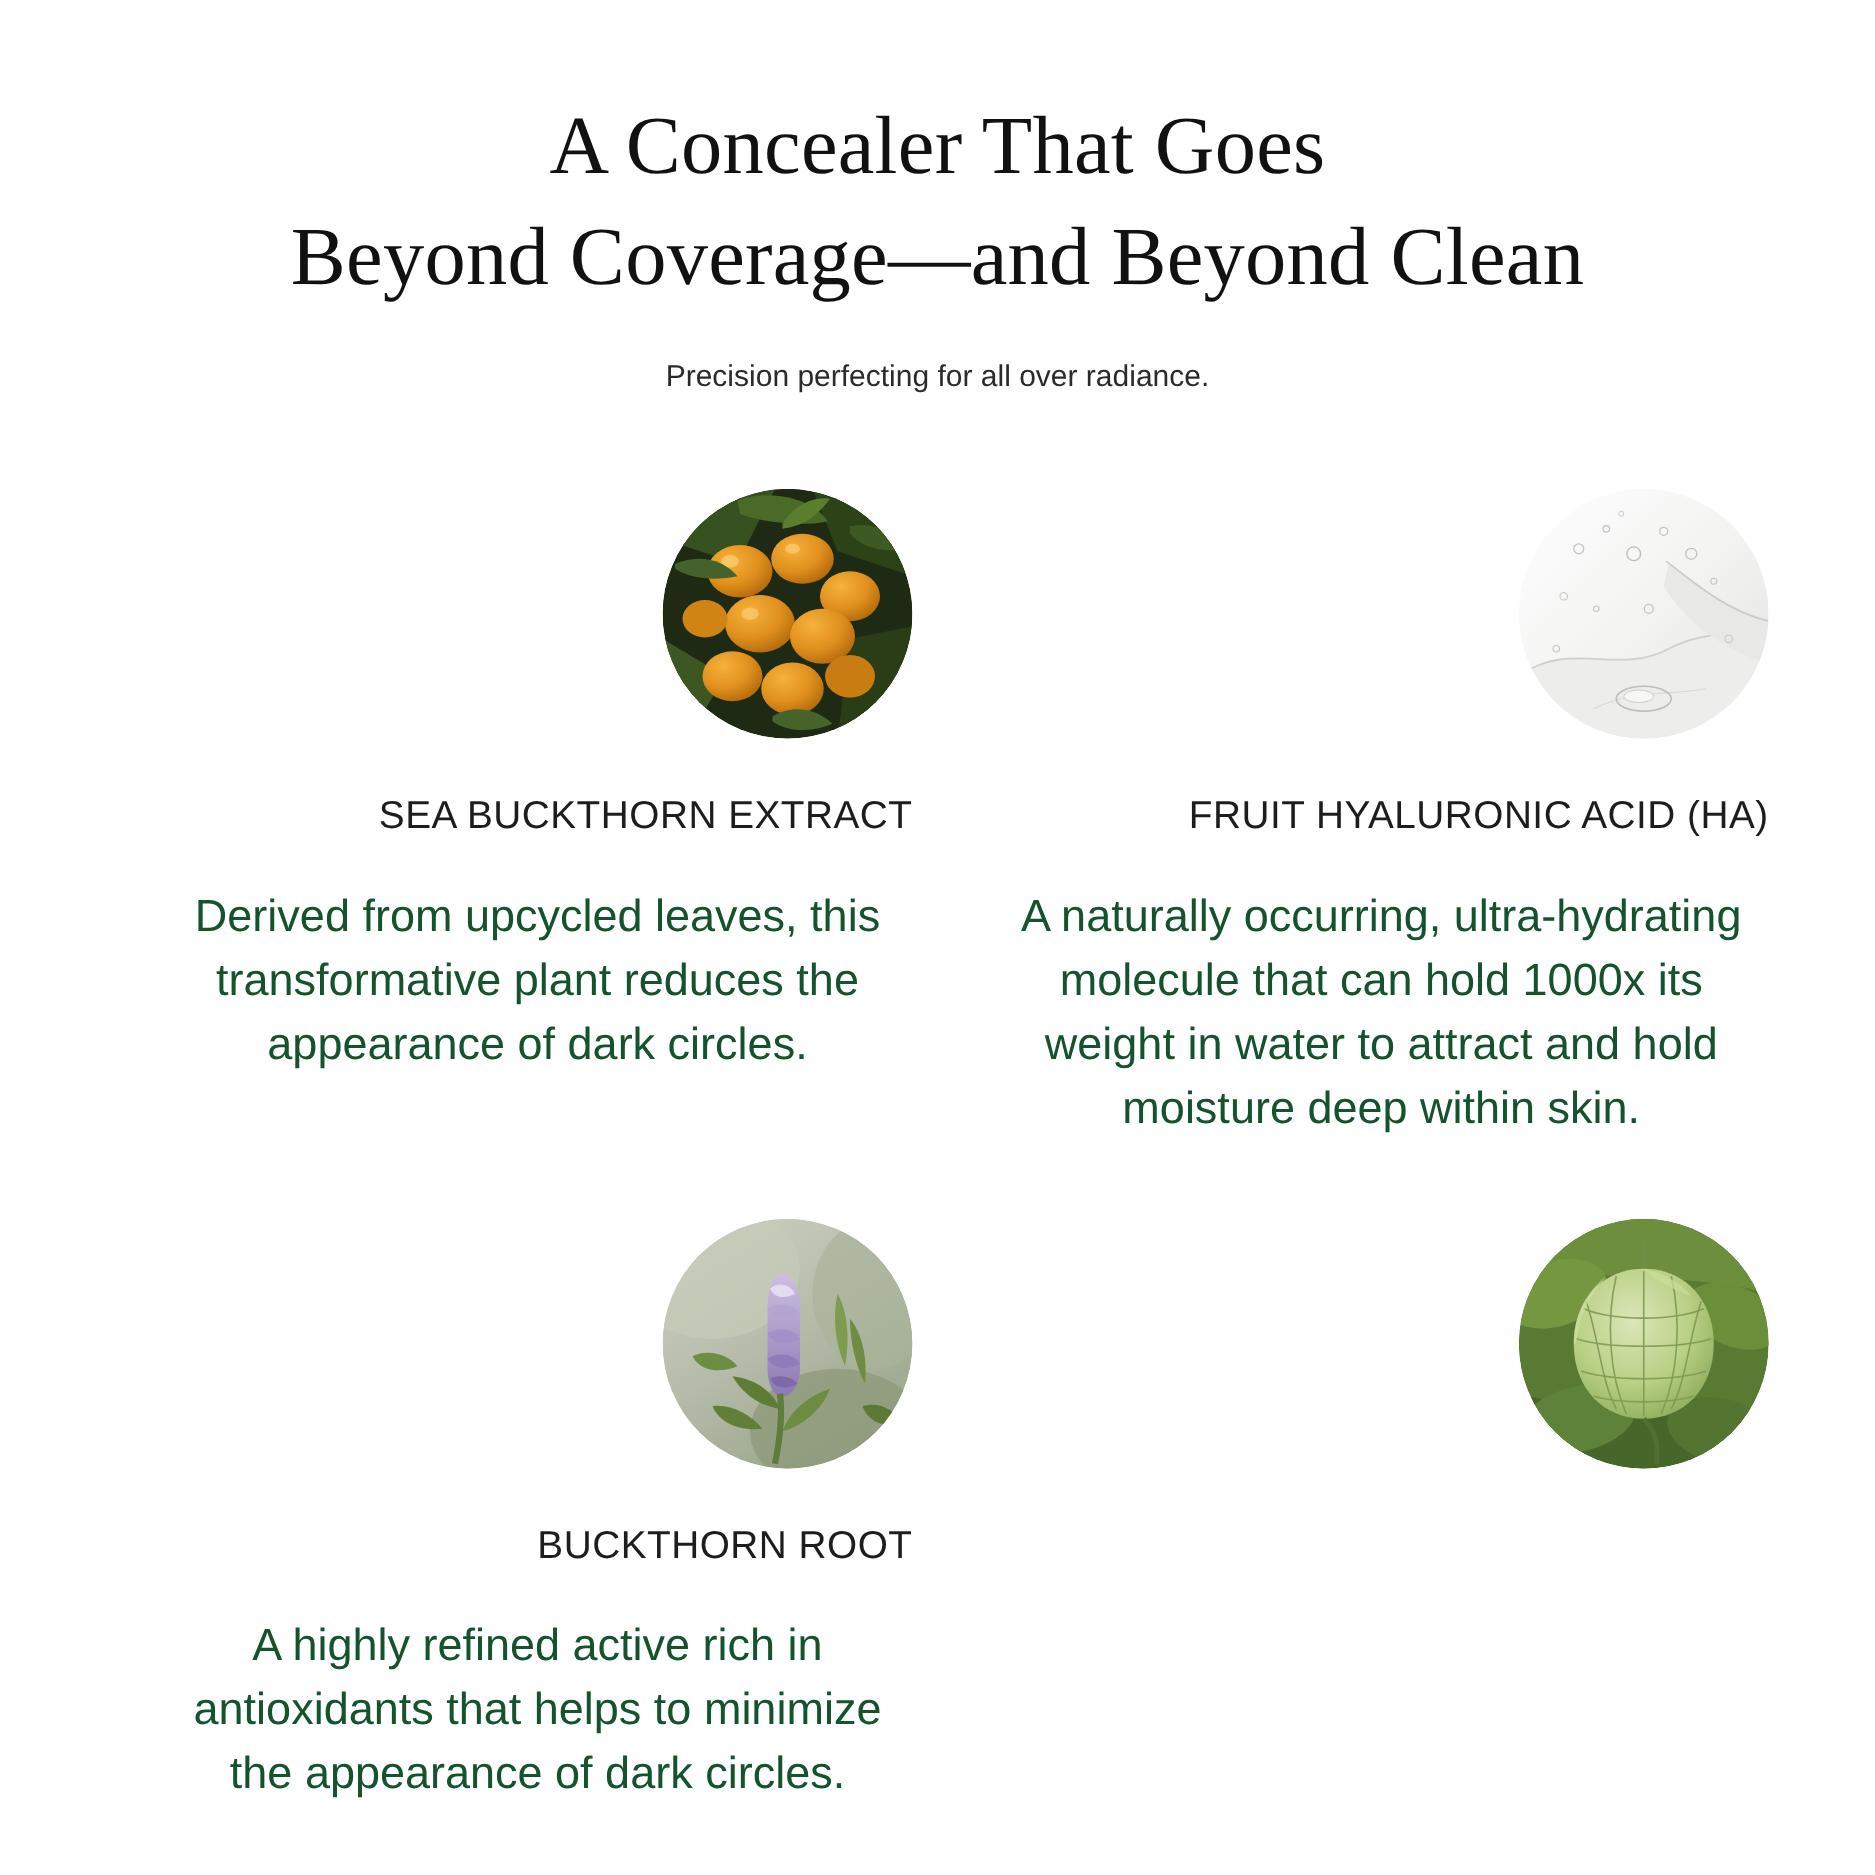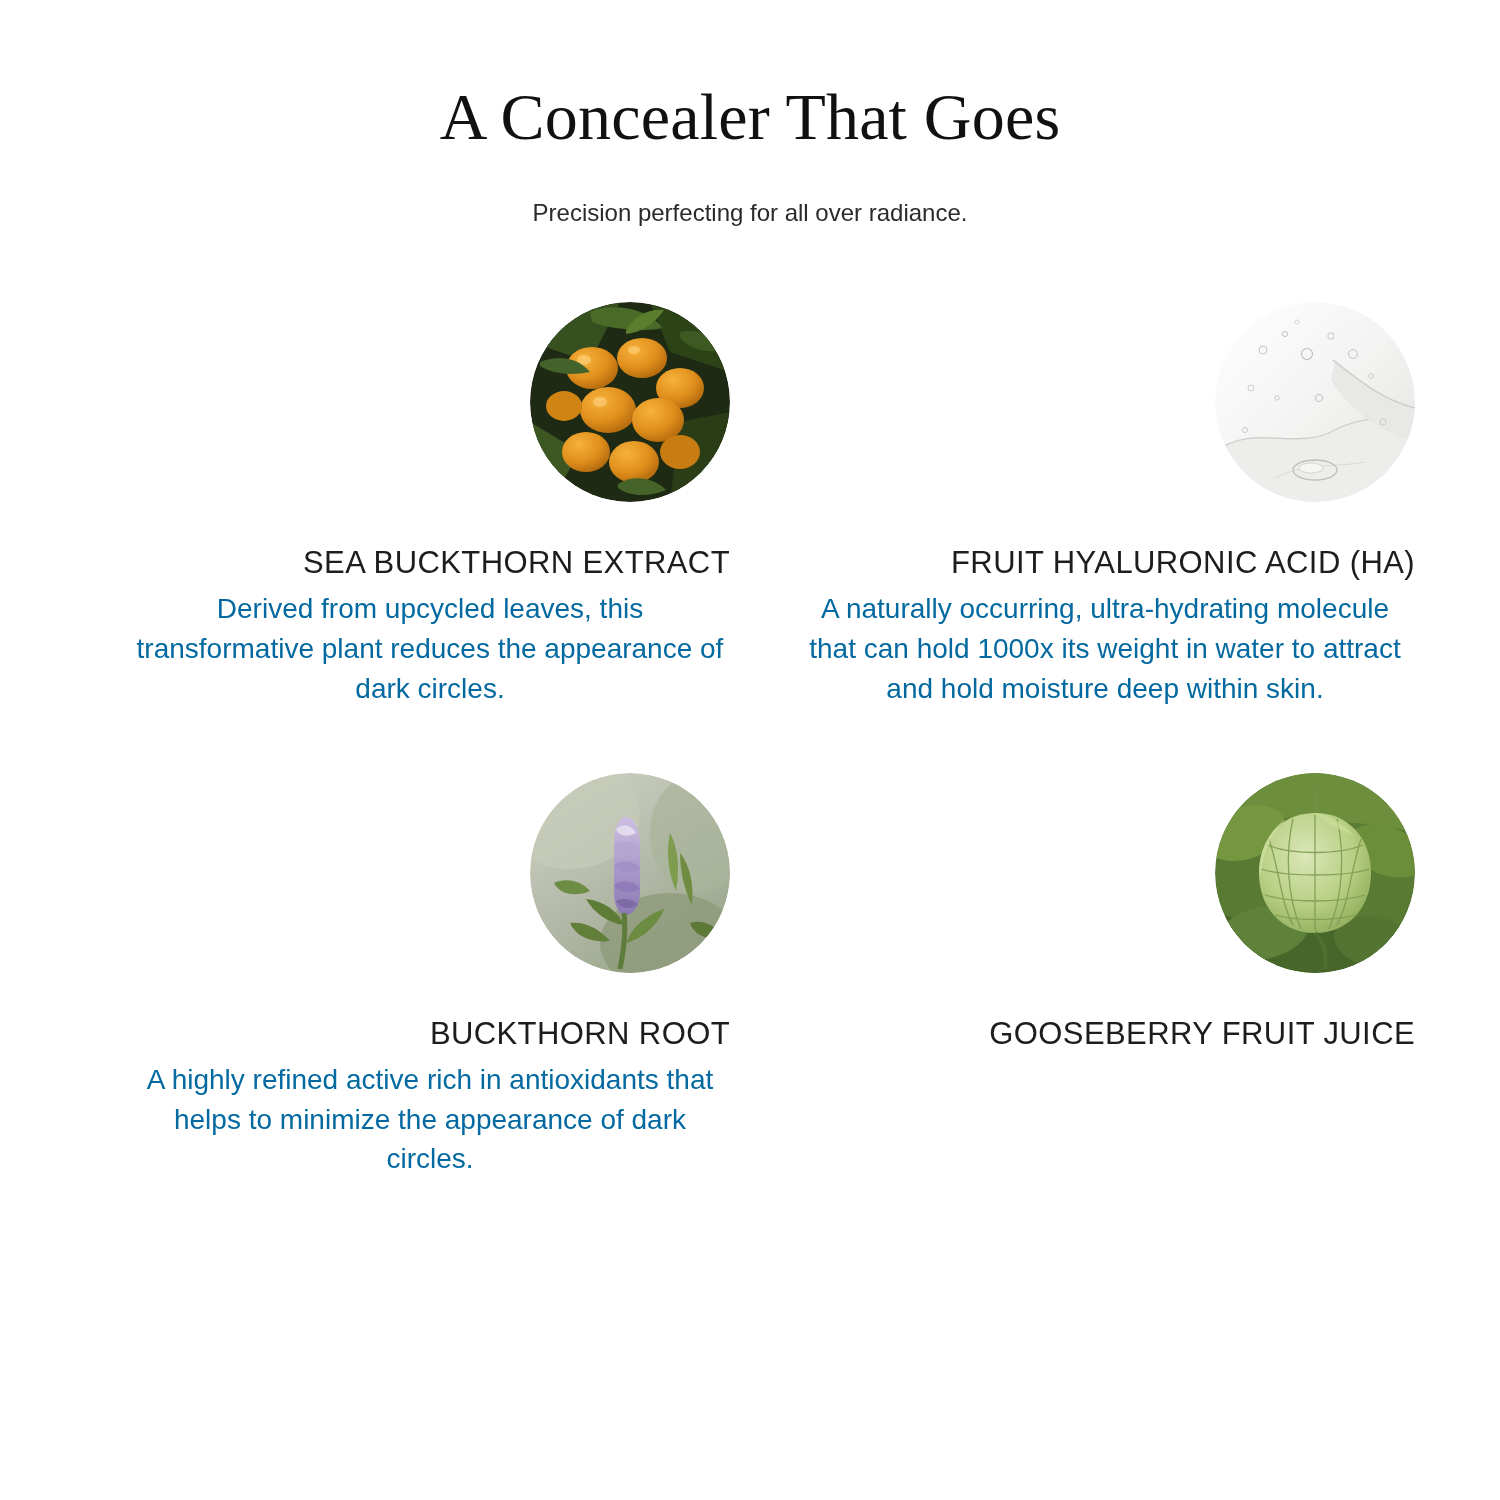--- a/index.html
+++ b/index.html
@@ -84,38 +84,39 @@
   .card-title {
     margin-top: 42px;
     font-size: 31px;
     line-height: 1.2;
     letter-spacing: 0.4px;
     color: #1d1d1d;
     font-weight: 400;
   }
 
   .card-desc {
-    margin-top: 8px;
-    font-size: 28px;
+    margin-top: 36px;
+    font-size: 36px;
     line-height: 1.42;
-    color: #0369a1;
+    color: #14532d;
     max-width: 600px;
     font-weight: 400;
   }
 
   .card-2 .card-desc { max-width: 620px; }
   .card-4 .card-desc { max-width: 620px; }
 </style>
 </head>
 <body>
 
 <div class="page">
 
   <h1 class="headline">
     <span class="line">A Concealer That Goes</span>
+    <span class="line">Beyond Coverage—and Beyond Clean</span>
   </h1>
 
   <div class="subhead">Precision perfecting for all over radiance.</div>
 
   <div class="grid">
 
     <div class="card card-1">
       <div class="thumb">
         <svg viewBox="0 0 200 200" xmlns="http://www.w3.org/2000/svg" aria-hidden="true">
           <defs>
@@ -275,17 +276,16 @@
               <path d="M50 122 C76 130 124 130 150 122"></path>
               <path d="M52 72 C76 82 124 82 148 72"></path>
               <path d="M60 142 C80 148 120 148 140 142"></path>
             </g>
             <path d="M100 40 C118 44 130 52 138 62 C122 56 110 50 100 40 Z" fill="#cadd9a" opacity="0.7"></path>
             <path d="M44 100 C44 78 54 58 70 46 C56 62 48 80 46 100 Z" fill="#d4e3a8" opacity="0.55"></path>
             <path d="M100 160 C110 170 112 182 110 196" stroke="#4f7030" stroke-width="4" fill="none"></path>
           </g>
         </svg>
       </div>
-      <div class="card-title">GOOSEBERRY FRUIT JUICE</div>
     </div>
 
   </div>
 </div>
 
 </body></html>

